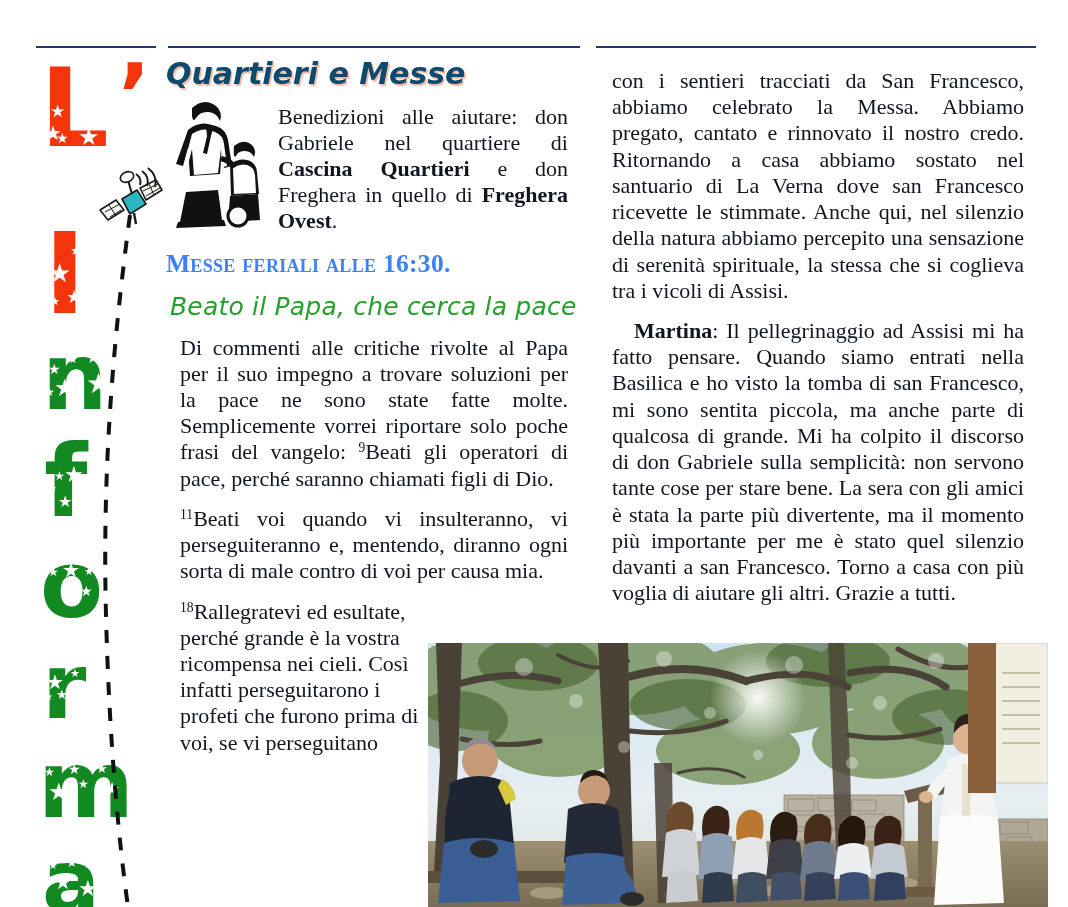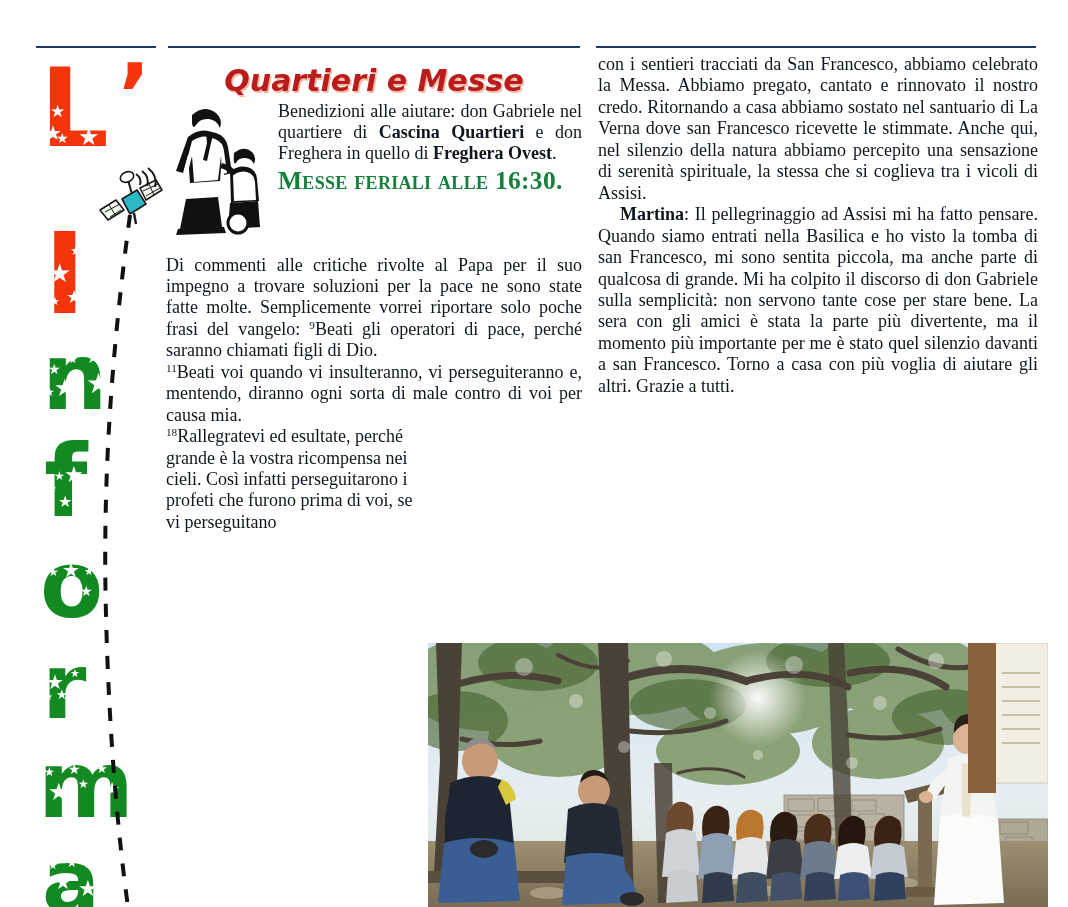--- a/index.html
+++ b/index.html
@@ -94,52 +94,52 @@
     font-style: italic;
     letter-spacing: 0.2px;
     line-height: 1.12;
     margin: 0 0 1px 4px;
   }
   .headline {
     font-family: "DejaVu Sans", sans-serif;
     font-weight: bold;
     font-size: 30px;
     font-style: italic;
-    color: #b91c1c;
-    text-align: center;
+    color: #0c4a6e;
+    text-align: left;
     line-height: 1.05;
-    margin: 11px 0 4px 0;
+    margin: 4px 0 4px 0;
     text-shadow: 1.5px 1.5px 0 #f9b9a2;
   }
 
   .body {
     font-family: "Liberation Serif", serif;
-    font-size: 18px;
+    font-size: 22px;
     line-height: 1.192;
     color: #10161f;
     text-align: justify;
     text-justify: inter-word;
     hyphens: manual;
-    margin: 0;
+    margin: 14px;
   }
   .body.ragged { text-align: left; }
   .body b { font-weight: bold; }
   .body sup {
     font-size: 0.62em;
     vertical-align: 0.52em;
     line-height: 0;
   }
   .indent { text-indent: 22px; }
 
   .messe {
     font-family: "Liberation Serif", serif;
     font-variant: small-caps;
     font-weight: bold;
     font-size: 25.5px;
-    color: #15803d;
+    color: #3b82f6;
     letter-spacing: 0.3px;
     margin: 1px 0 0 0;
   }
   .wrap-left {
     float: left;
     width: 112px; height: 140px;
     shape-outside: inset(0);
   }
 
   
@@ -319,20 +319,21 @@
         <path d="M56,62 q10,2 14,10 l-4,3 q-5,-7 -12,-8 z" fill="#111111"></path>
       </g>
     </svg>
 
     <p class="body"><span>Benedizioni alle aiutare: don Gabriele nel quartiere di </span><b>Cascina Quartieri</b><span> e don Freghera in quello di </span><b>Freghera Ovest</b><span>.</span></p>
 
     <p class="messe">Messe feriali alle 16:30.</p>
 
     <div style="clear:both; height:14px;"></div>
 
+    <div class="kicker">Beato il Papa, che cerca la pace</div>
 
     <p class="body"><span>Di commenti alle critiche rivolte al Papa per il suo impegno a trovare soluzioni per la pace ne sono state fatte molte. Semplicemente vorrei riportare solo poche frasi del vangelo: </span><sup>9</sup><span>Beati gli operatori di pace, perché saranno chiamati figli di Dio.</span></p>
 
 
     <p class="body"><sup>11</sup><span>Beati voi quando vi insulteranno, vi perseguiteranno e, mentendo, diranno ogni sorta di male contro di voi per causa mia.</span></p>
 
     <p class="body ragged narrow-run"><sup>18</sup><span>Rallegratevi ed esultate, perché grande è la vostra ricompensa nei cieli. Così infatti perseguitarono i profeti che furono prima</span> <span>di voi, se vi perseguitano</span></p>
   </div>
 
   <div id="col-right">

